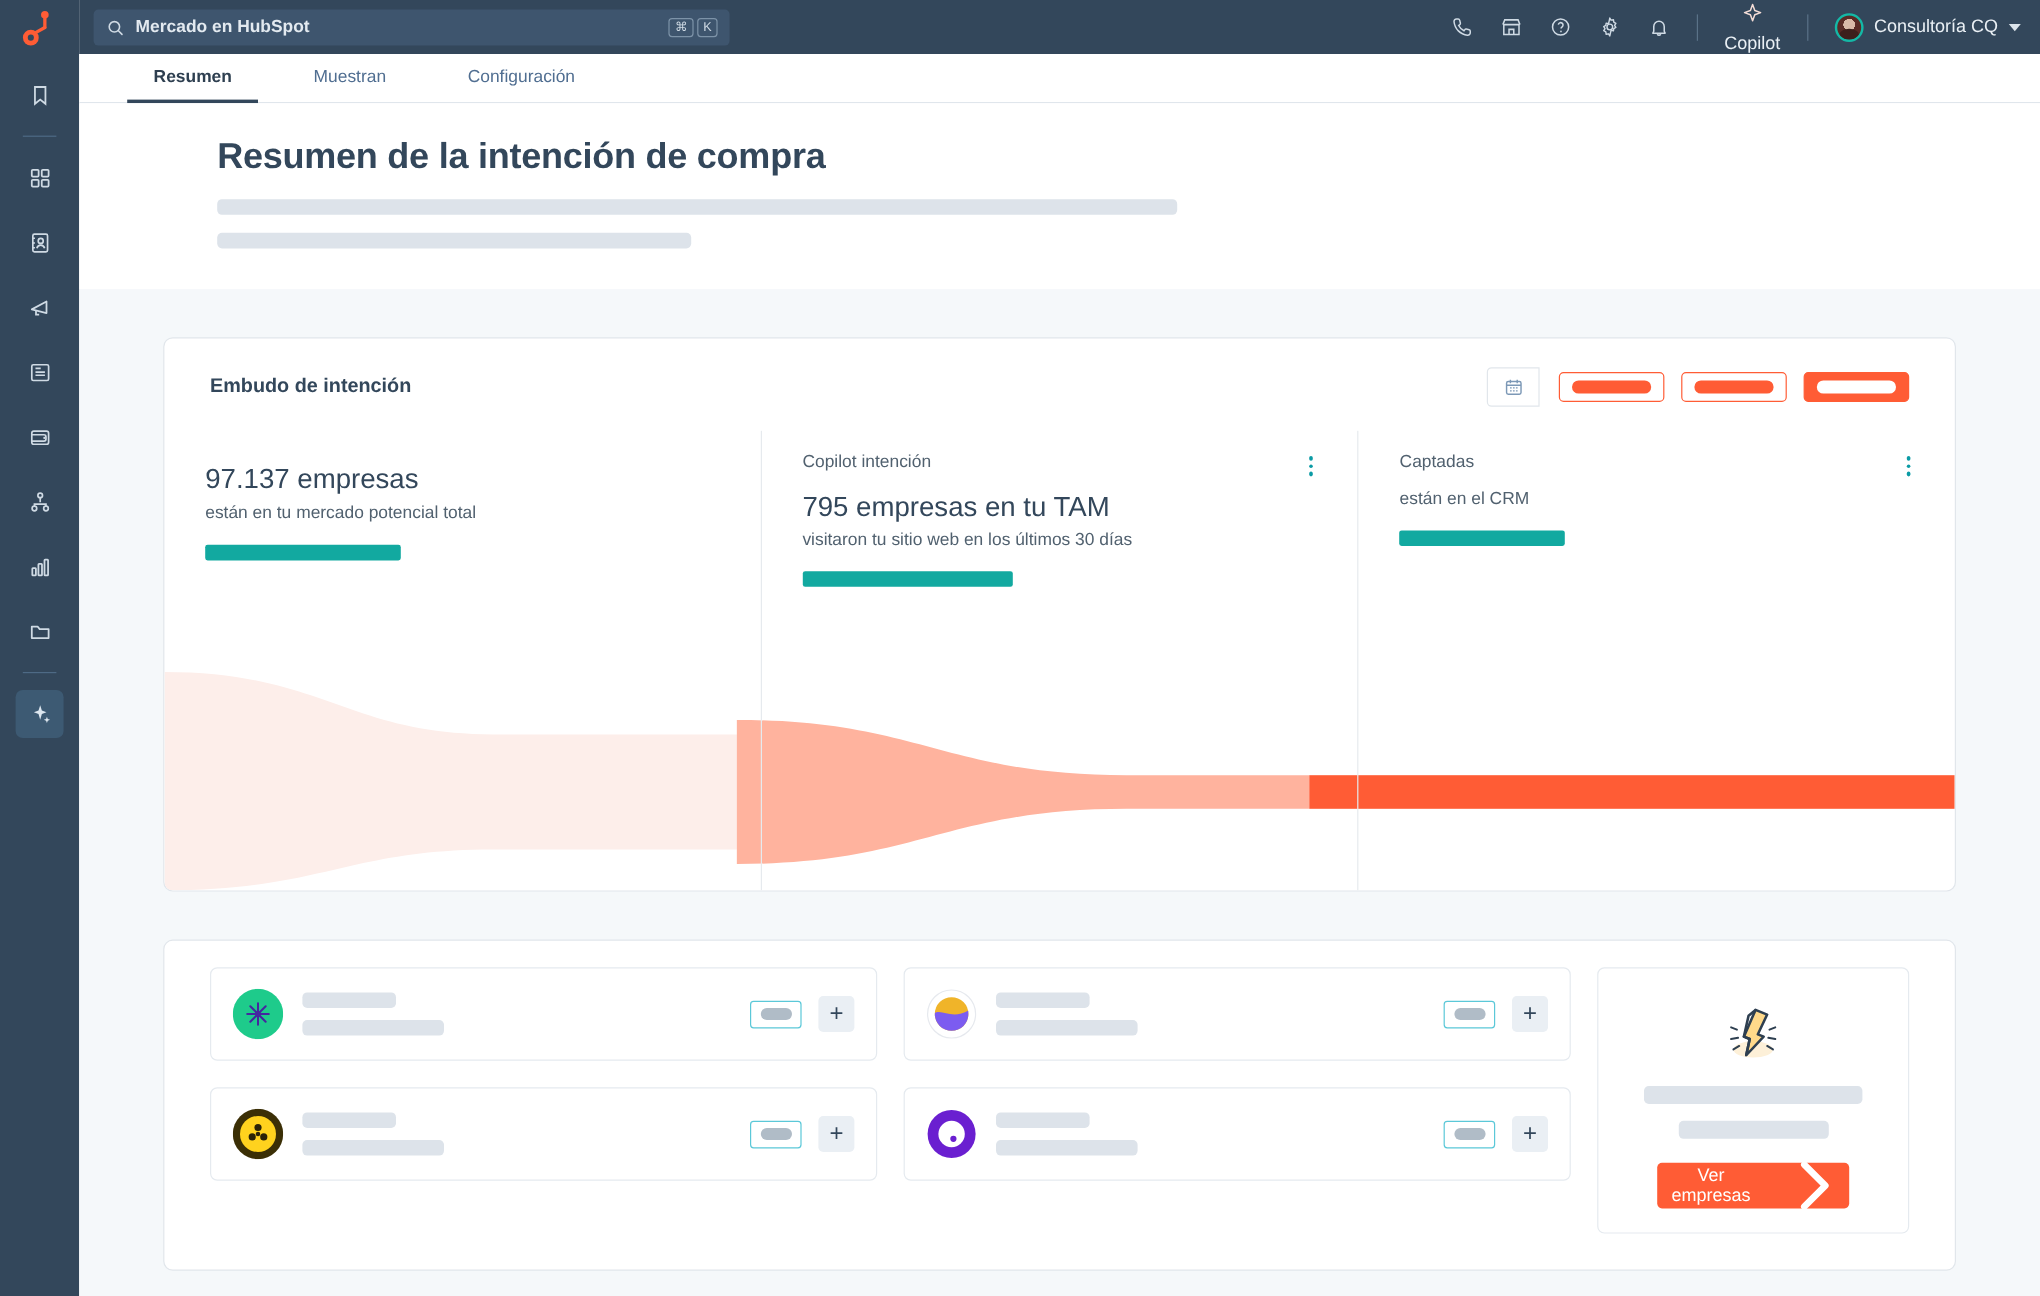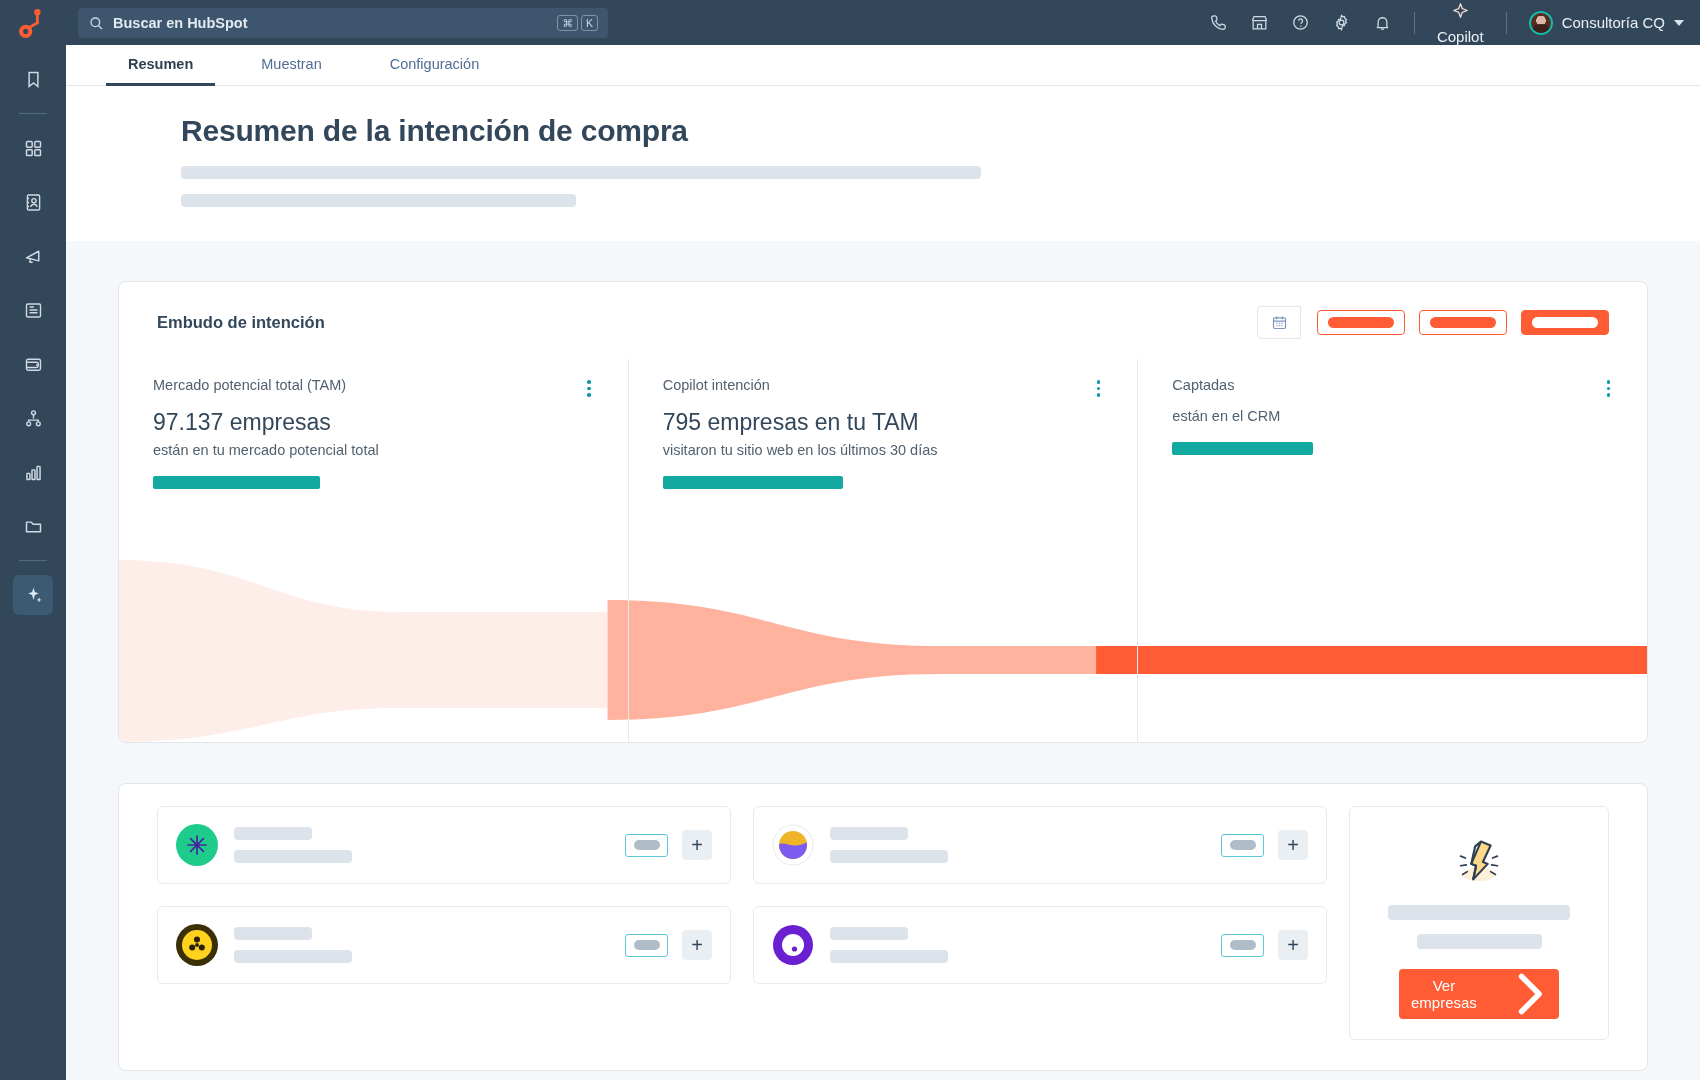--- a/index.html
+++ b/index.html
@@ -78,21 +78,21 @@
   .tab.active { color: #2e3f50; font-weight: bold; border-bottom-color: #33475b; }
 
   
   .pagehead { background: #fff; padding: 28px 115px 34px; }
   .pagetitle { font-size: 30px; font-weight: bold; color: #33475b; letter-spacing: -.2px; }
   .skel { background: #dde3ea; border-radius: 4px; }
   .ph-a { width: 800px; height: 13px; margin-top: 18px; }
   .ph-b { width: 395px; height: 13px; margin-top: 15px; }
 
   
-  .body { flex: 1; overflow: hidden; background: #f5f8fa; padding: 0 52px; }
+  .body { flex: 1; overflow: hidden; background: #f5f8fa; padding: 0 70px; }
 
   .card {
     background: #fff; border: 1px solid #e1e6eb; border-radius: 8px;
     margin-top: 40px; overflow: hidden;
   }
   .card-head {
     display: flex; align-items: center; justify-content: space-between;
     padding: 24px 38px 20px;
   }
   .card-title { font-size: 16.5px; font-weight: bold; color: #33475b; }
@@ -154,21 +154,21 @@
   }
   .promo {
     border: 1px solid #e5eaef; border-radius: 6px; padding: 22px 18px 20px;
     display: flex; flex-direction: column; align-items: center; gap: 0;
   }
   .promo svg { width: 62px; height: 62px; }
   .promo .p1 { width: 182px; height: 15px; margin-top: 14px; }
   .promo .p2 { width: 125px; height: 15px; margin-top: 14px; }
   .cta {
     margin-top: 20px; background: #ff5c35; color: #fff; border: none; border-radius: 4px;
-    height: 50px; width: 160px; font-size: 15px; cursor: pointer;
+    height: 38px; width: 160px; font-size: 15px; cursor: pointer;
     display: flex; align-items: center; justify-content: center; gap: 10px;
     font-family: "Liberation Sans", sans-serif;
   }
 </style>
 </head>
 <body>
 
 <div class="app">
 
   <div class="rail">
@@ -255,21 +255,21 @@
   </div>
 
   <div class="right">
 
     <div class="topbar">
       <div class="search">
         <svg viewBox="0 0 24 24" fill="none" stroke="#cfdae4" stroke-width="2" width="16" height="16">
             <circle cx="11" cy="11" r="6.5"></circle>
             <path d="M16 16l4.5 4.5" stroke-linecap="round"></path>
           </svg>
-        <span class="ph">Buscar en HubSpot</span>
+        <span class="ph">Mercado en HubSpot</span>
         <span class="kbd">
           <span>⌘</span>
           <span>K</span>
         </span>
       </div>
       <div class="topspacer"></div>
       <div class="topicons">
         <span class="ticon">
           <svg viewBox="0 0 24 24" fill="none" stroke="#cfdae4" stroke-width="1.6">
               <path d="M6 3.5c-1.6 0-2.8 1.4-2.6 3 .8 7.5 6.6 13.3 14.1 14.1 1.6.2 3-1 3-2.6v-1.6c0-.7-.5-1.3-1.2-1.5l-3-.7c-.6-.1-1.2.1-1.5.6l-.9 1.2c-2.4-1.2-4.4-3.2-5.6-5.6l1.2-.9c.5-.3.7-.9.6-1.5l-.7-3C9.1 4 8.5 3.5 7.8 3.5z"></path>
@@ -357,28 +357,20 @@
         </div>
 
         <div class="funnel">
           <svg class="funnel-svg" viewBox="0 0 1470 200" preserveAspectRatio="none">
             <path d="M0 18 C 130 18 150 70 270 70 L470 70 L470 166 L270 166 C150 166 130 200 0 200 Z" fill="#fdeeea"></path>
             <path d="M470 58 C 620 58 640 104 790 104 L940 104 L940 132 L790 132 C640 132 620 178 470 178 Z" fill="#ffb39e"></path>
             <rect x="940" y="104" width="530" height="28" fill="#ff5c35"></rect>
           </svg>
 
           <div class="stage">
-            <div class="stage-top">
-              <div class="stage-label">Mercado potencial total (TAM)</div>
-              <div class="kebab">
-                  <i></i>
-                  <i></i>
-                  <i></i>
-                </div>
-            </div>
             <div class="stage-value">97.137 empresas</div>
             <div class="stage-sub">están en tu mercado potencial total</div>
             <div class="stage-bar" style="width:38%"></div>
           </div>
 
           <div class="stage">
             <div class="stage-top">
               <div class="stage-label">Copilot intención</div>
               <div class="kebab">
                   <i></i>

